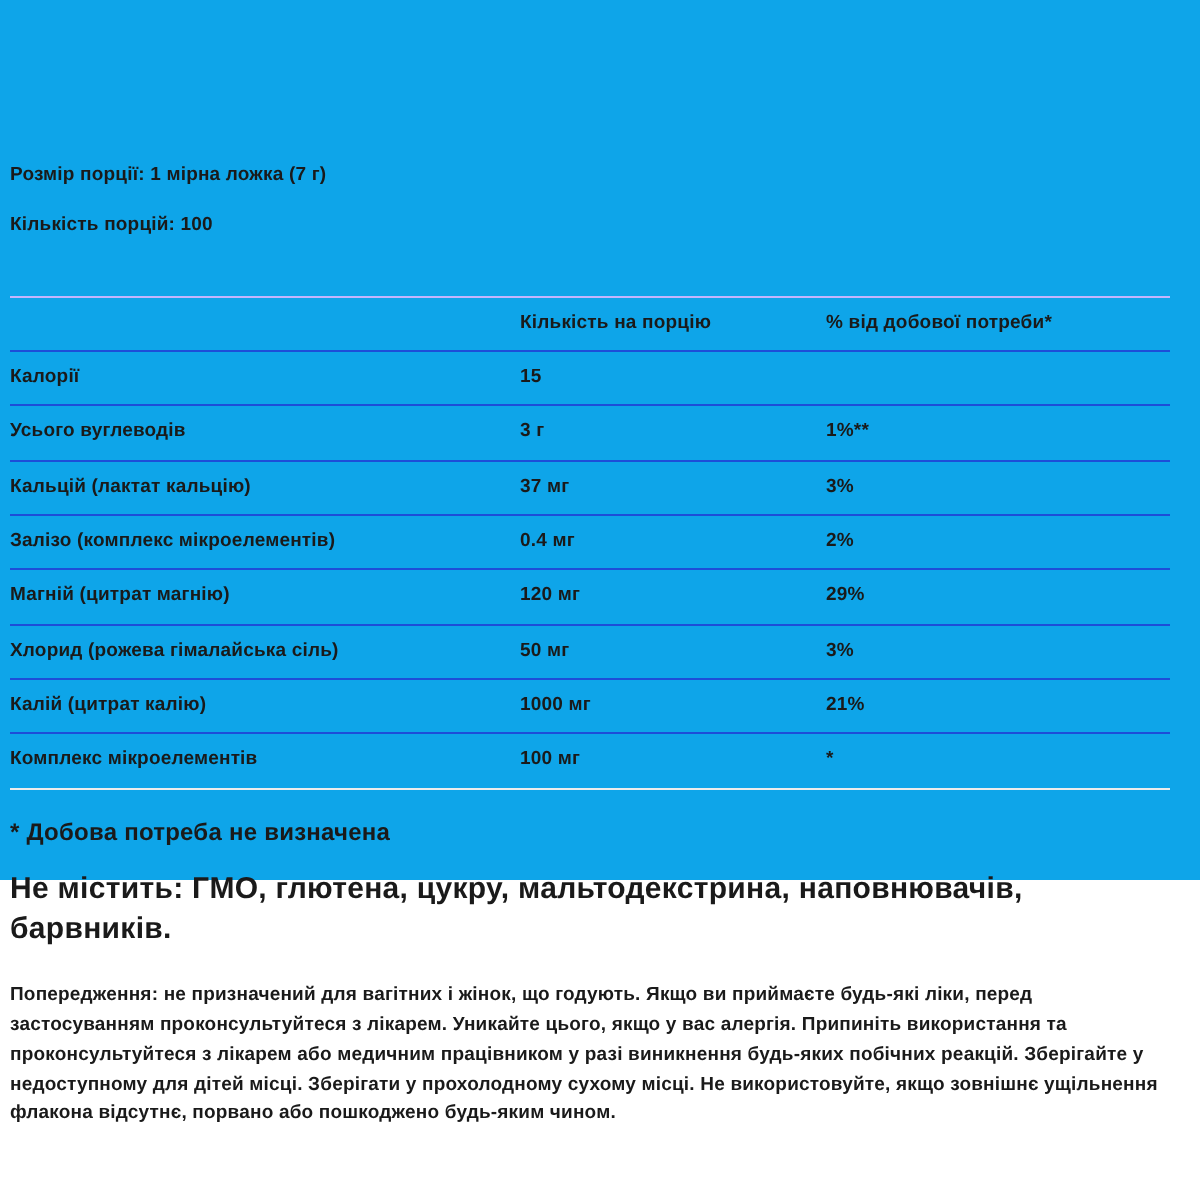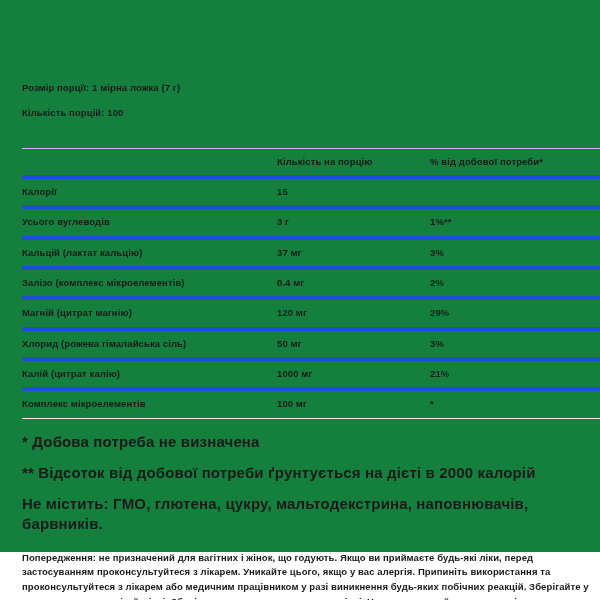--- a/index.html
+++ b/index.html
@@ -10,23 +10,23 @@
     height: 600px;
     background: #ffffff;
   }
   body {
     font-family: "Liberation Sans", "DejaVu Sans", sans-serif;
     color: #1a1a1a;
     -webkit-font-smoothing: antialiased;
   }
   .panel {
     width: 600px;
-    height: 552px;
-    padding: 82px 10px 0 22px;
-    background: #15803d;
+    height: 440px;
+    padding: 82px 10px 0 5px;
+    background: #0ea5e9;
   }
   .serving-line {
     font-size: 9.5px;
     font-weight: bold;
     line-height: 1.35;
     color: #1a1a1a;
     margin: 0 0 12px 0;
     letter-spacing: 0.01em;
   }
   .serving-line.second { margin-bottom: 28px; }
@@ -40,36 +40,36 @@
   table.facts col.c-name  { width: 255px; }
   table.facts col.c-amt   { width: 153px; }
   table.facts col.c-dv    { width: 172px; }
 
   table.facts th,
   table.facts td {
     font-size: 9.5px;
     font-weight: bold;
     text-align: left;
     padding: 7px 0 7px 0;
-    border-top: 4px solid #1d4ed8;
+    border-top: 1px solid #1d4ed8;
     color: #1a1a1a;
     vertical-align: middle;
     line-height: 1.3;
     letter-spacing: 0.01em;
   }
   table.facts thead th {
     border-top: 1px solid #c4b5fd;
   }
   table.facts tbody tr:last-child td {
     border-bottom: 1px solid #ececec;
   }
 
   .footnotes { margin-top: 13px; }
   .footnote {
-    font-size: 15px;
+    font-size: 12px;
     font-weight: bold;
     line-height: 1.35;
     color: #1a1a1a;
     margin: 0 0 11px 0;
     letter-spacing: 0.01em;
   }
   .ingredients {
     font-size: 9.5px;
     font-weight: bold;
     line-height: 1.35;
@@ -155,21 +155,20 @@
       <tr>
         <td>Комплекс мікроелементів</td>
         <td>100 мг</td>
         <td>*</td>
       </tr>
     </tbody>
   </table>
 
   <div class="footnotes">
     <p class="footnote">* Добова потреба не визначена</p>
-    <p class="footnote">** Відсоток від добової потреби ґрунтується на дієті в 2000 калорій</p>
   </div>
 
 
   <p class="free-from">Не містить: ГМО, глютена, цукру, мальтодекстрина, наповнювачів, барвників.</p>
 
   <p class="warning">Попередження: не призначений для вагітних і жінок, що годують.   Якщо ви приймаєте будь-які ліки, перед застосуванням проконсультуйтеся з лікарем. Уникайте цього, якщо у вас алергія.  Припиніть використання та проконсультуйтеся з лікарем або медичним працівником у разі виникнення будь-яких побічних реакцій. Зберігайте у недоступному для дітей місці. Зберігати у прохолодному сухому місці. Не використовуйте, якщо зовнішнє ущільнення флакона відсутнє, порвано або пошкоджено будь-яким чином.</p>
 
 </div>
 
 </body></html>

